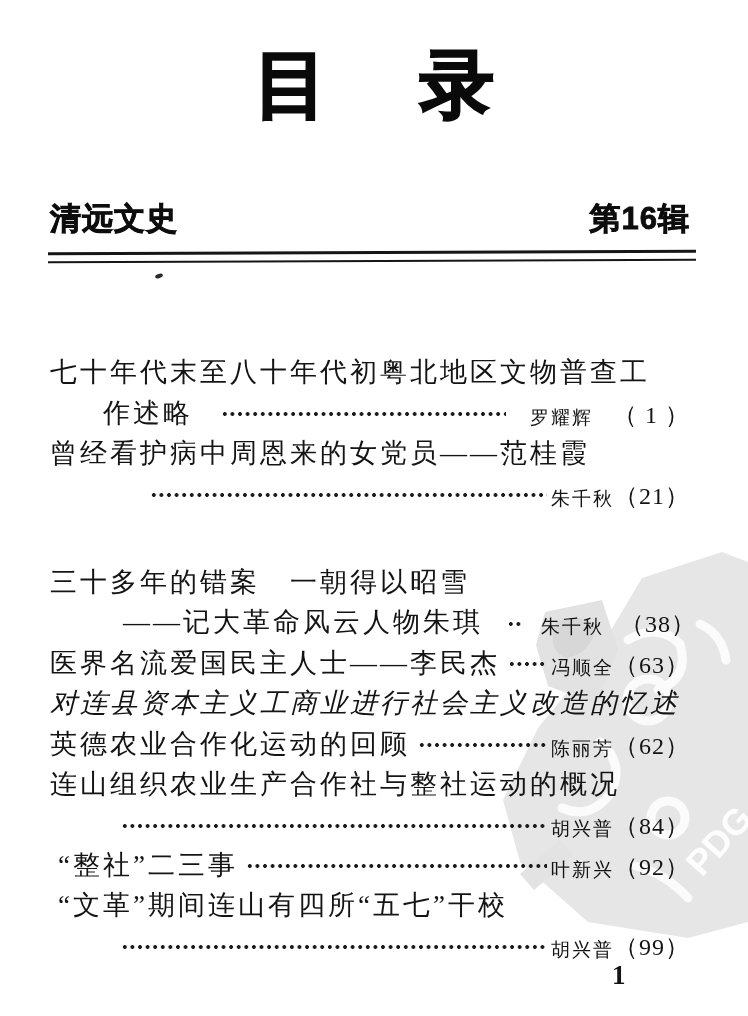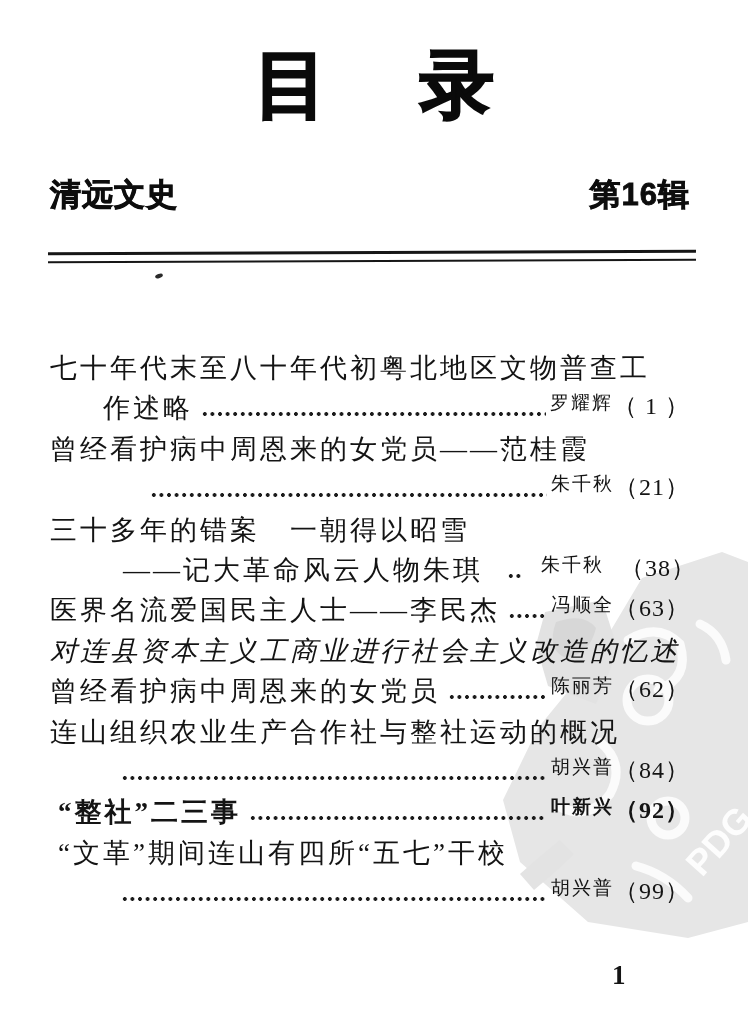--- a/index.html
+++ b/index.html
@@ -19,41 +19,41 @@
 
   .main-title{
     position:absolute;top:48px;left:0;width:100%;
     display:flex;justify-content:center;gap:92px;
     font-family:"Liberation Sans", sans-serif;
     font-weight:900;font-size:74px;line-height:1;
     color:#0a0a0a;
     -webkit-text-stroke:2px #0a0a0a;
   }
   .journal-row{
-    position:absolute;top:178px;left:50px;right:58px;
+    position:absolute;top:202px;left:50px;right:58px;
     display:flex;justify-content:space-between;align-items:flex-end;
     font-family:"Liberation Sans", sans-serif;
     font-weight:bold;font-size:31px;line-height:34px;
     letter-spacing:1px;color:#0d0d0d;
     -webkit-text-stroke:0.8px #0d0d0d;
   }
   .double-rule{
     position:absolute;top:251px;left:48px;right:52px;height:6px;
     border-top:3px solid #161616;border-bottom:2px solid #161616;
     transform:rotate(-0.2deg);
   }
   .speck{
     position:absolute;top:274px;left:155px;width:8px;height:4px;
     background:#2a2a2a;border-radius:50%;transform:rotate(-20deg);
   }
   .toc{
     position:absolute;top:350px;left:50px;right:58px;
   }
   .toc-row{
-    display:flex;align-items:flex-start;height:40.4px;
+    display:flex;align-items:flex-end;height:40.4px;
     font-size:27px;white-space:pre;
   }
   .toc-row .t{
     letter-spacing:3px;white-space:pre;flex:0 0 auto;
   }
   .toc-row .leader{
     flex:1 1 auto;align-self:stretch;min-width:14px;
     margin:0 4px 0 8px;
     background-image:radial-gradient(circle, #1b1b1b 1.7px, rgba(0,0,0,0) 2.1px);
     background-size:7.6px 7.6px;
@@ -109,31 +109,31 @@
     <div class="journal-row">
       <span>清远文史</span>
       <span>第16辑</span>
     </div>
 
     <div class="double-rule"></div>
     <div class="speck"></div>
 
     <div class="toc">
         <div class="toc-row" style="padding-left: 0px;"><span class="t">七十年代末至八十年代初粤北地区文物普查工</span></div>
-        <div class="toc-row" style="padding-left: 53px;"><span class="t">作述略</span><span class="leader"></span><span class="author">罗耀辉</span><span class="pagenum">（ 1 ）</span></div>
+        <div class="toc-row" style="padding-left: 53px; gap: 20px;"><span class="t">作述略</span><span class="leader"></span><span class="author">罗耀辉</span><span class="pagenum">（ 1 ）</span></div>
         <div class="toc-row" style="padding-left: 0px;"><span class="t">曾经看护病中周恩来的女党员——范桂霞</span></div>
         <div class="toc-row" style="padding-left: 92px;"><span class="leader"></span><span class="author">朱千秋</span><span class="pagenum">（21）</span></div>
-        <div class="toc-row" style="padding-left: 0px;"><span class="t">三十多年的错案　一朝得以昭雪</span></div>
+        <div class="toc-row" style="padding-left: 0px; margin-top: 48px;"><span class="t">三十多年的错案　一朝得以昭雪</span></div>
         <div class="toc-row" style="padding-left: 73px; gap: 16px;"><span class="t">——记大革命风云人物朱琪</span><span class="leader"></span><span class="author">朱千秋</span><span class="pagenum">（38）</span></div>
         <div class="toc-row" style="padding-left: 0px;"><span class="t">医界名流爱国民主人士——李民杰</span><span class="leader"></span><span class="author">冯顺全</span><span class="pagenum">（63）</span></div>
         <div class="toc-row" style="padding-left: 0px; font-style: italic;"><span class="t">对连县资本主义工商业进行社会主义改造的忆述</span></div>
-        <div class="toc-row" style="padding-left: 0px;"><span class="t">曾经看护病中周恩来的女党员</span><span class="leader"></span><span class="author">陈丽芳</span><span class="pagenum">（62）</span></div>
+        <div class="toc-row" style="padding-left: 0px;"><span class="t">英德农业合作化运动的回顾</span><span class="leader"></span><span class="author">陈丽芳</span><span class="pagenum">（62）</span></div>
         <div class="toc-row" style="padding-left: 0px;"><span class="t">连山组织农业生产合作社与整社运动的概况</span></div>
         <div class="toc-row" style="padding-left: 63px;"><span class="leader"></span><span class="author">胡兴普</span><span class="pagenum">（84）</span></div>
-        <div class="toc-row" style="padding-left: 8px; font-weight: bold;"><span class="t">“整社”二三事</span><span class="leader"></span><span class="author">叶新兴</span><span class="pagenum">（92）</span></div>
+        <div class="toc-row" style="padding-left: 8px;"><span class="t">“整社”二三事</span><span class="leader"></span><span class="author">叶新兴</span><span class="pagenum">（92）</span></div>
         <div class="toc-row" style="padding-left: 8px;"><span class="t">“文革”期间连山有四所“五七”干校</span></div>
         <div class="toc-row" style="padding-left: 63px;"><span class="leader"></span><span class="author">胡兴普</span><span class="pagenum">（99）</span></div>
       </div>
 
     <div class="folio">1</div>
 
   </div>
 </div>
 
 </body></html>

